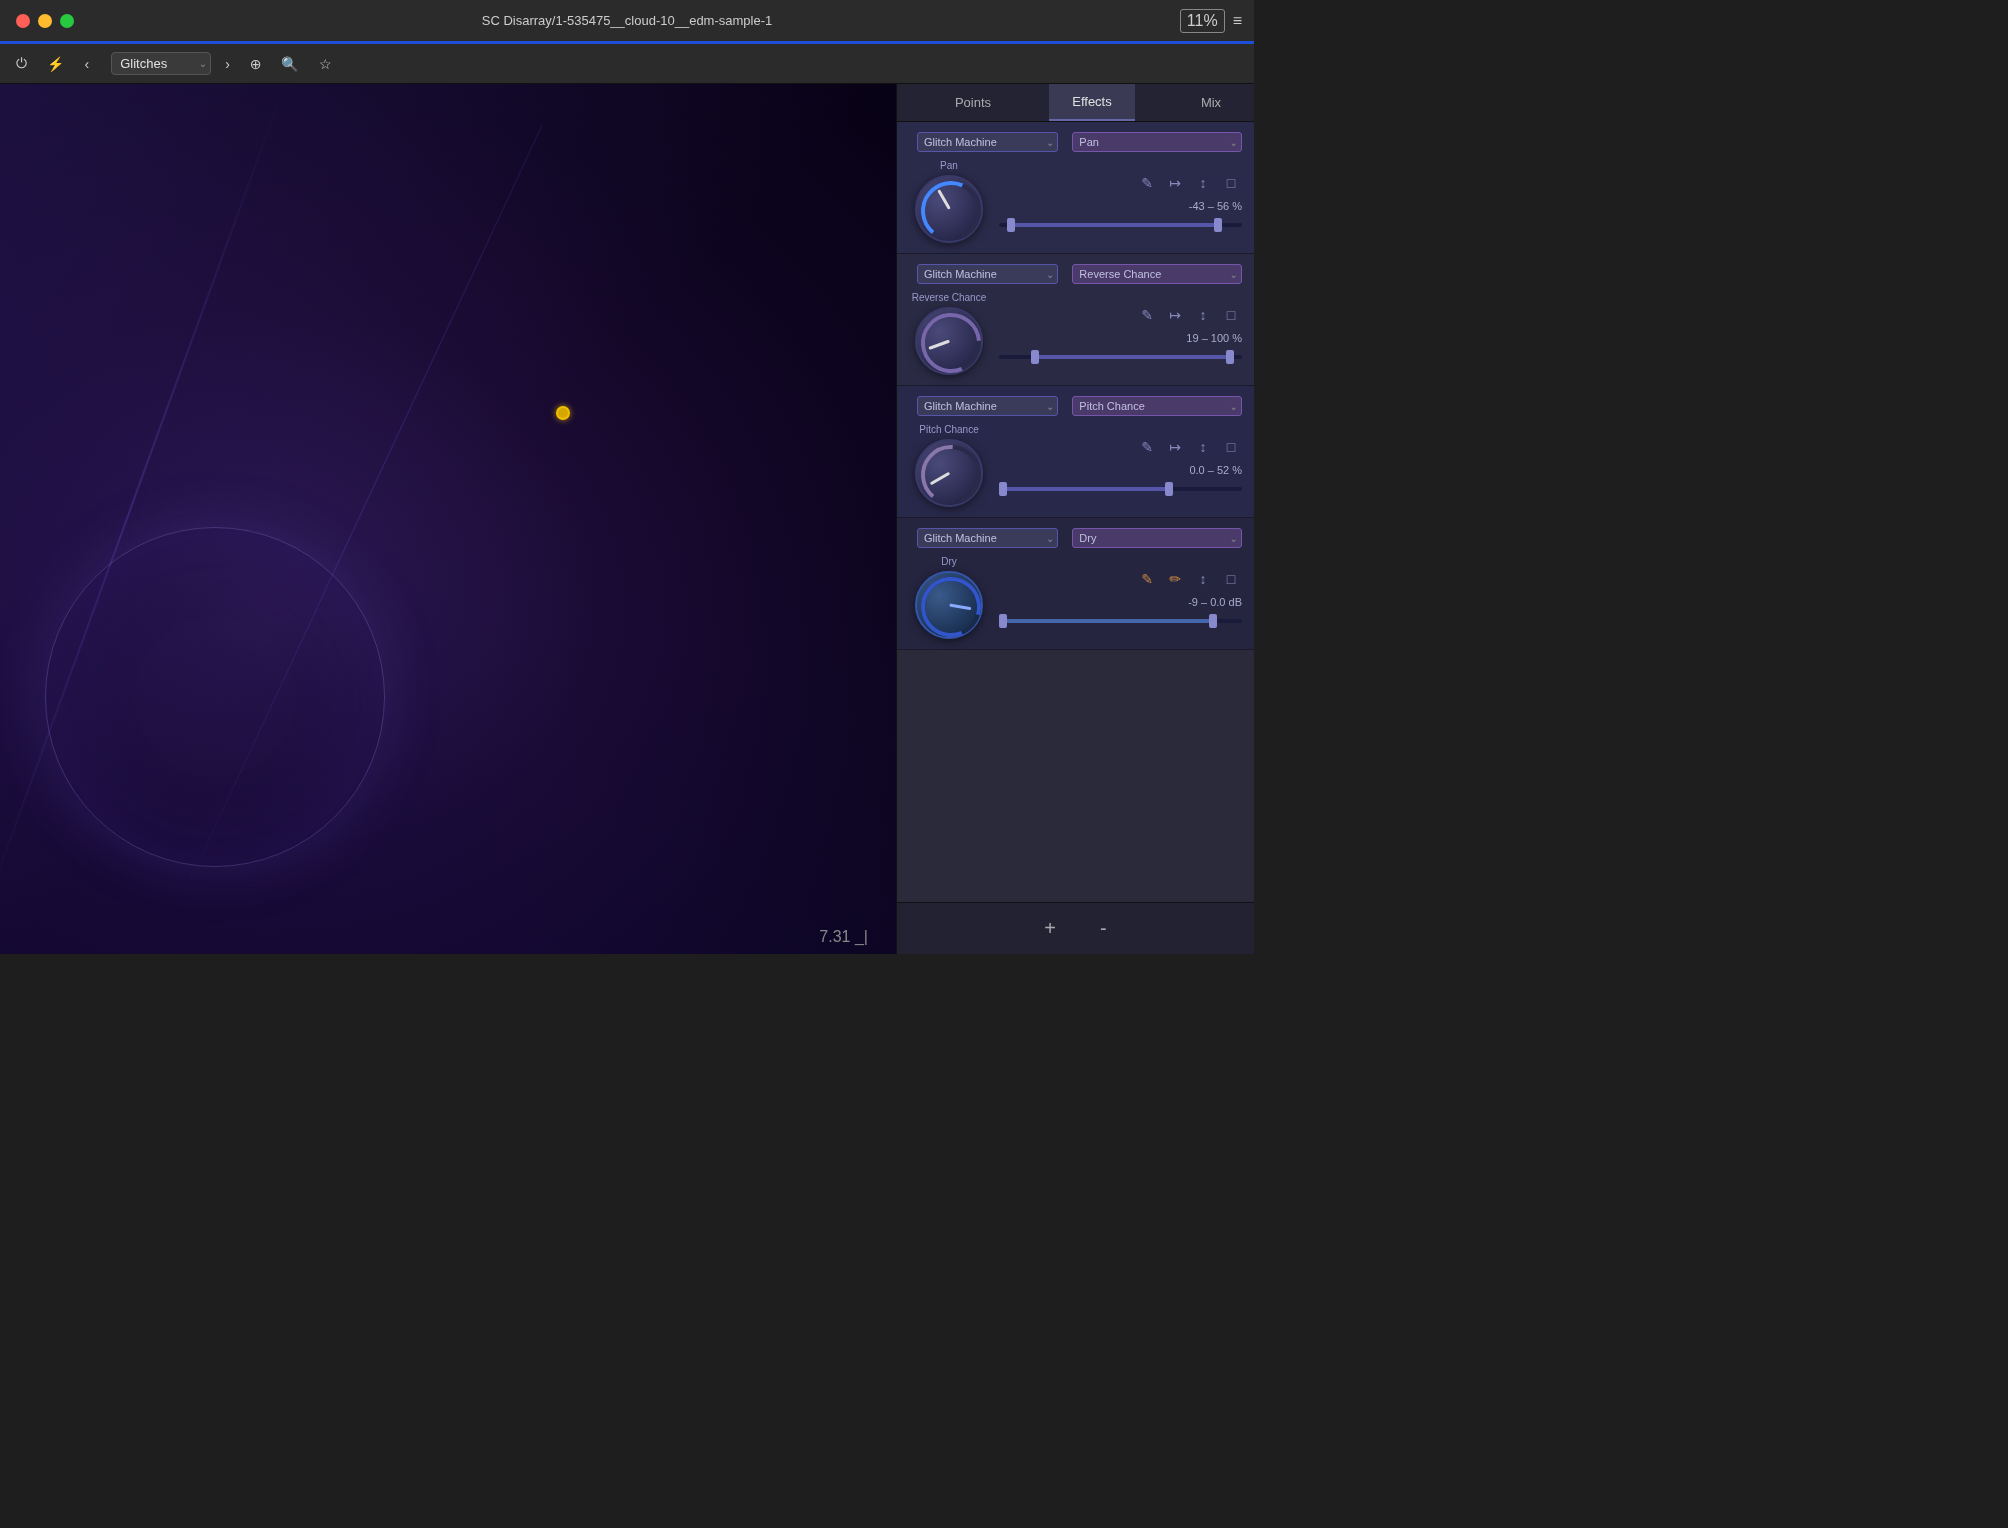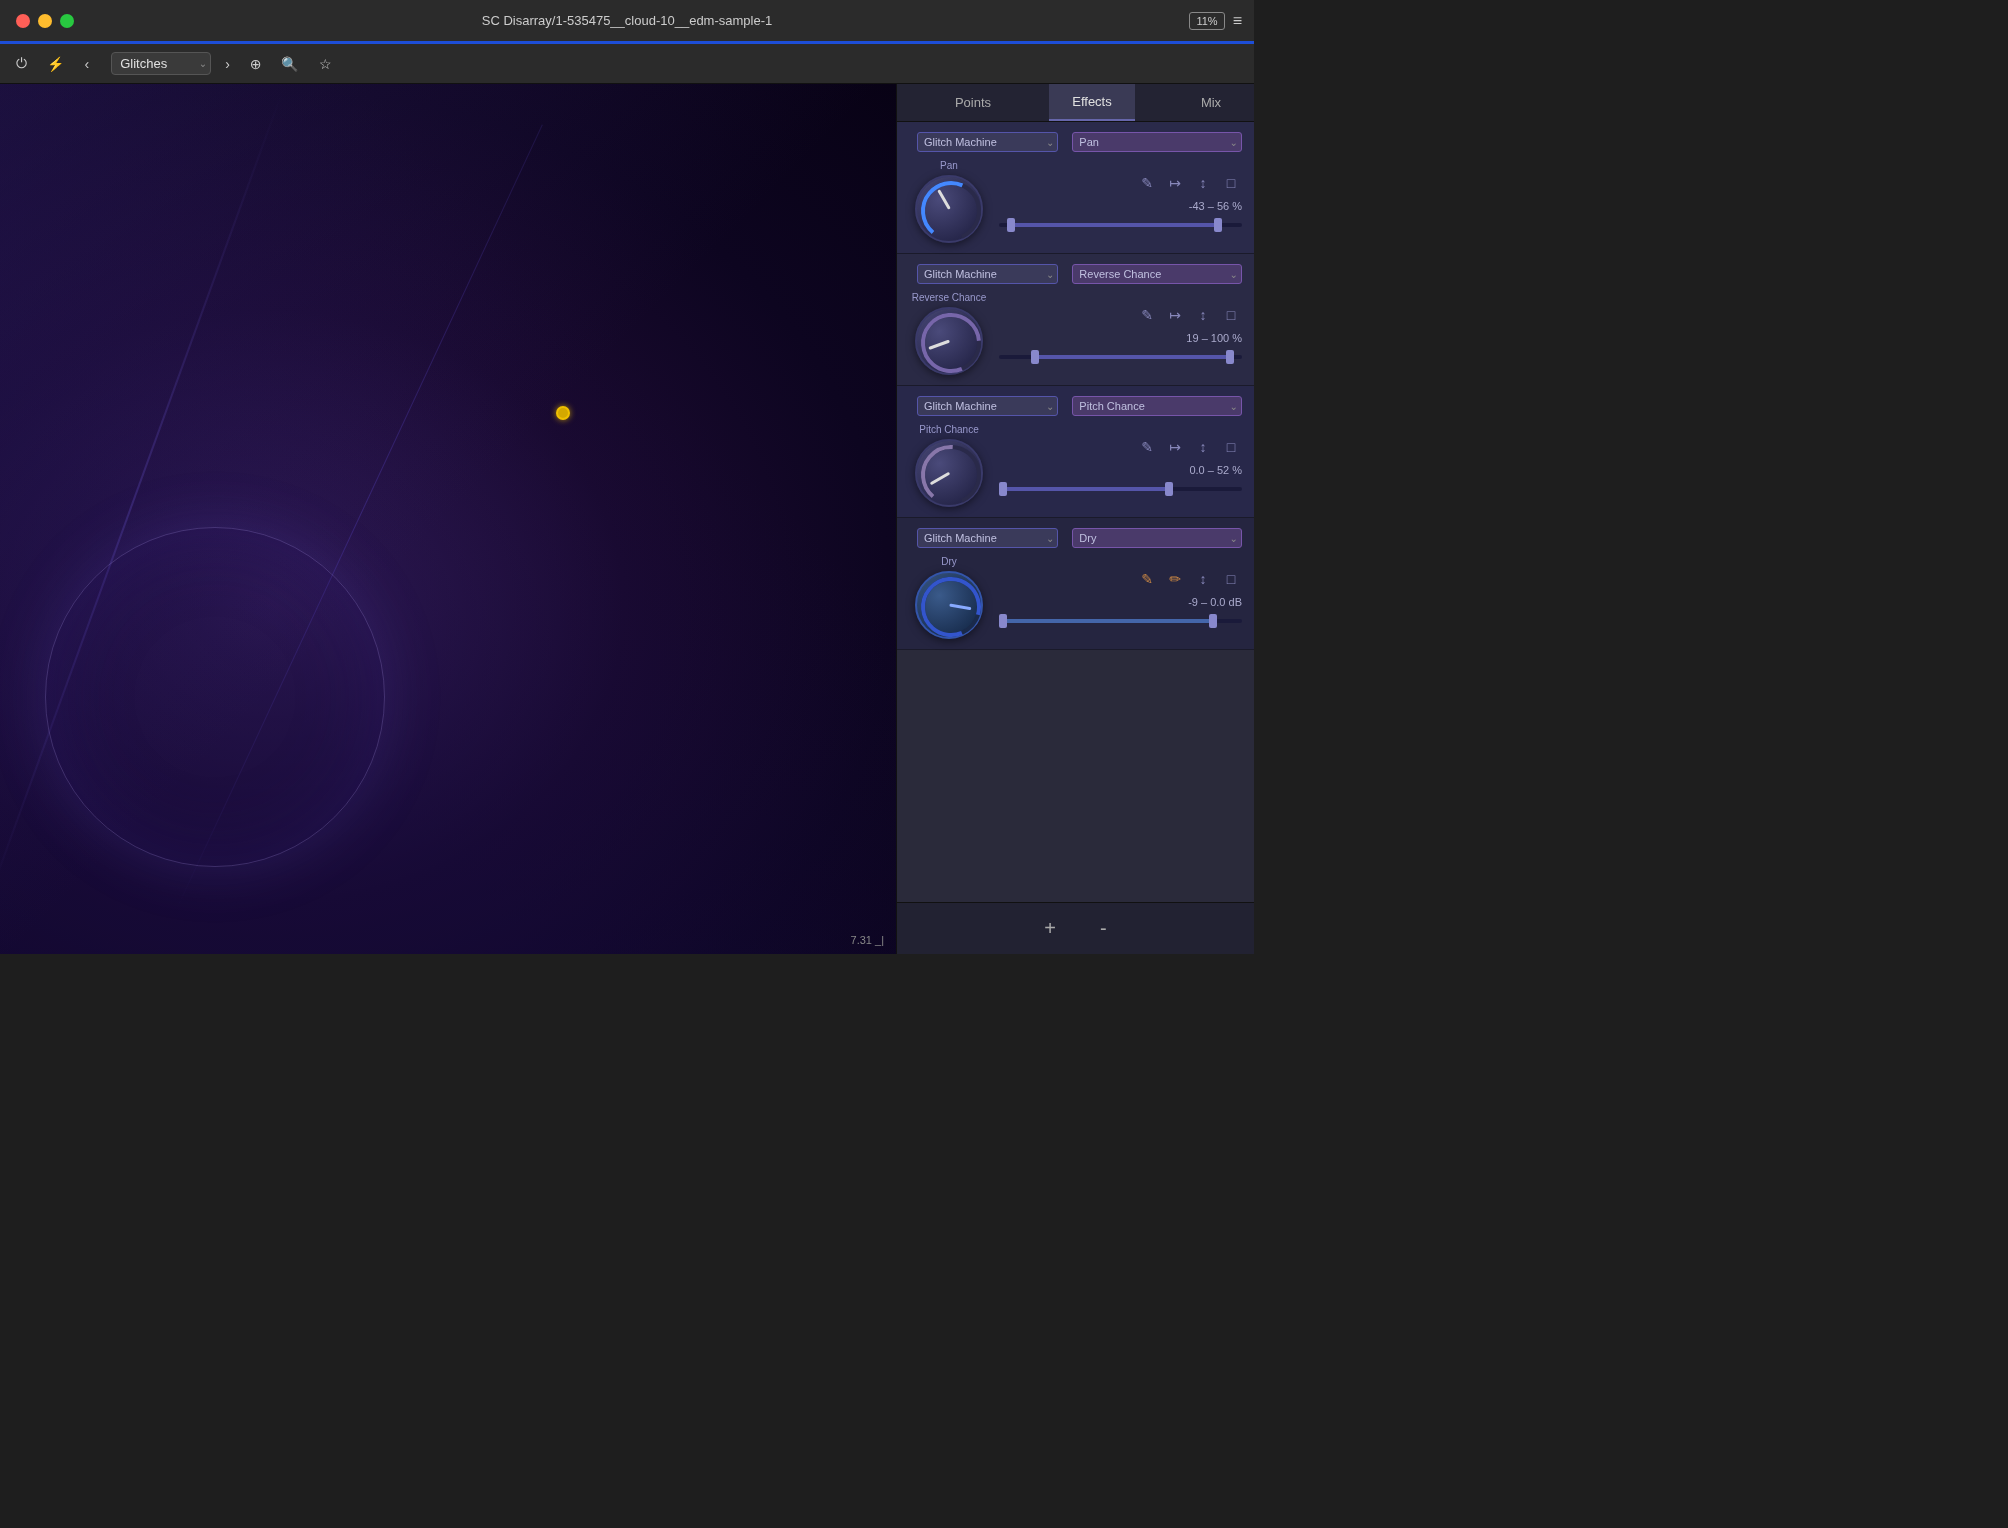--- a/index.html
+++ b/index.html
@@ -45,21 +45,21 @@
       margin-left: auto;
       display: flex;
       align-items: center;
       gap: 8px;
       padding-right: 12px;
     }
     .zoom-badge {
       background: transparent;
       border: 1px solid #888;
       color: #ccc;
-      font-size: 11px;
+      font-size: 16px;
       padding: 2px 6px;
       border-radius: 3px;
       margin-left: 20px;
     }
     .menu-icon {
       color: #ccc;
       font-size: 16px;
     }
 
     
@@ -148,23 +148,23 @@
       height: 14px;
       border-radius: 50%;
       background: #d4a800;
       border: 2px solid #f0c000;
       box-shadow: 0 0 6px rgba(212,168,0,0.8);
     }
     
     .time-display {
       position: absolute;
       bottom: 8px;
-      right: 12px;
+      right: 28px;
       color: #888;
-      font-size: 11px;
+      font-size: 16px;
     }
 
     
     .right-panel {
       width: 358px;
       background: #2a2a3a;
       display: flex;
       flex-direction: column;
       border-left: 1px solid #111;
     }

